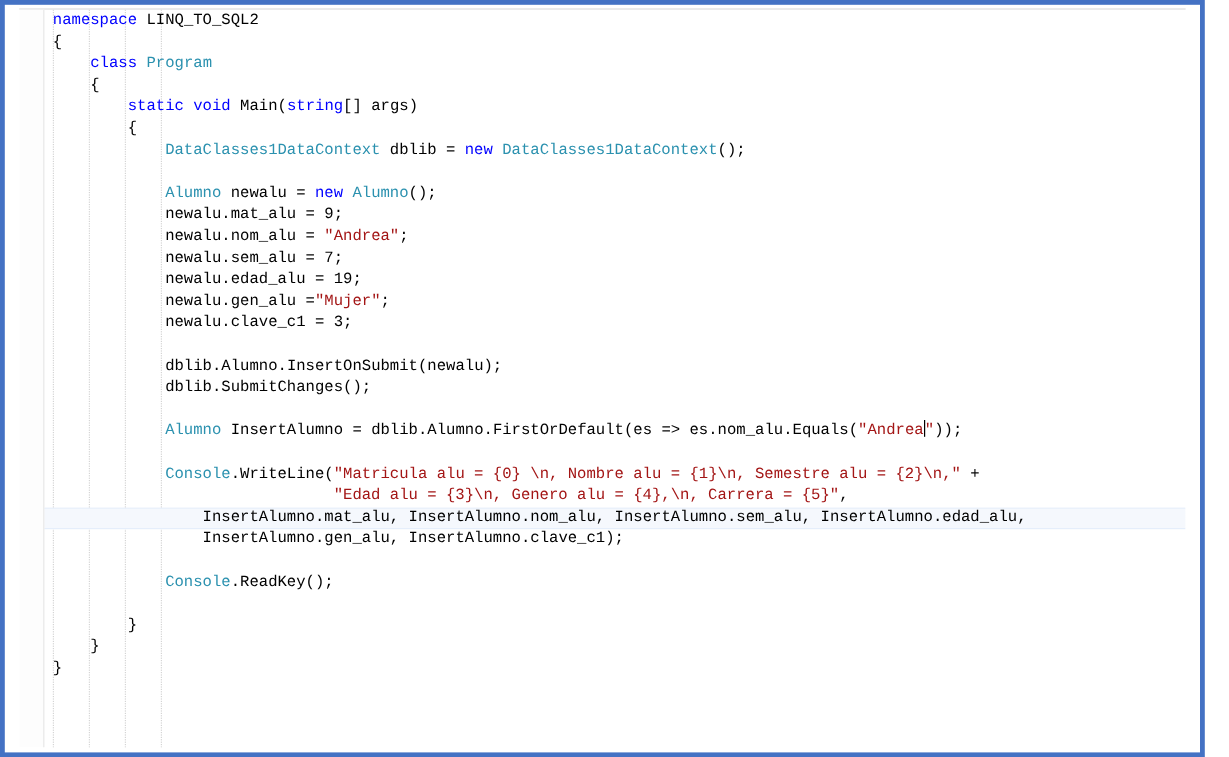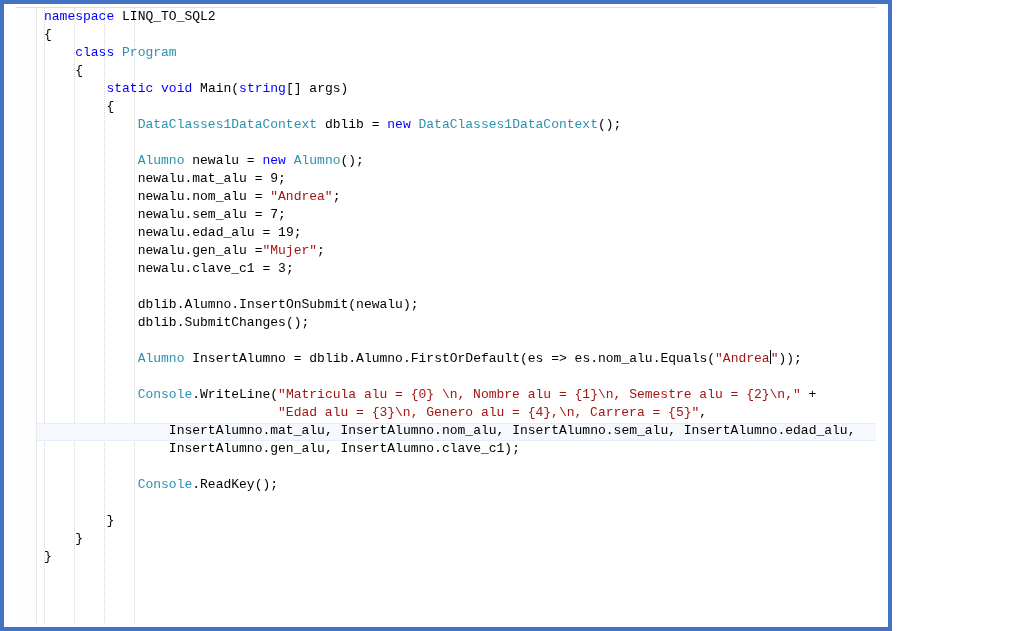--- a/index.html
+++ b/index.html
@@ -5,21 +5,21 @@
   html, body {
     margin: 0;
     padding: 0;
     width: 1024px;
     height: 631px;
     background: #fff;
     overflow: hidden;
   }
   .frame {
     box-sizing: border-box;
-    width: 892px;
+    width: 1004px;
     height: 631px;
     border: 4px solid #4472c4;
     background: #fff;
     position: relative;
   }
   .editor {
     position: relative;
     box-sizing: border-box;
     margin: 3px 12px 3px 12px;
     border-top: 1px solid #dcdcdc;

